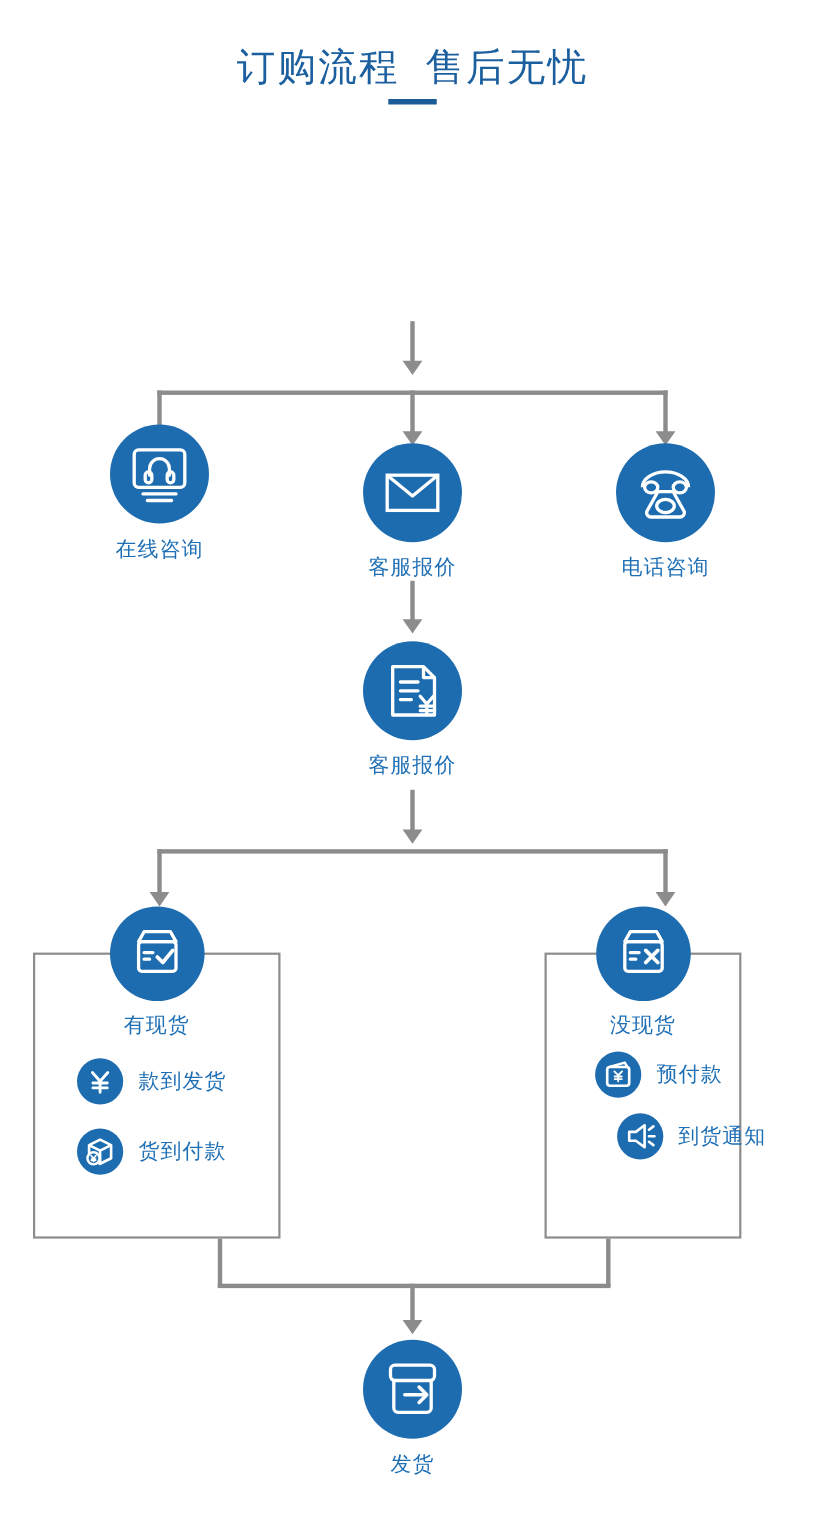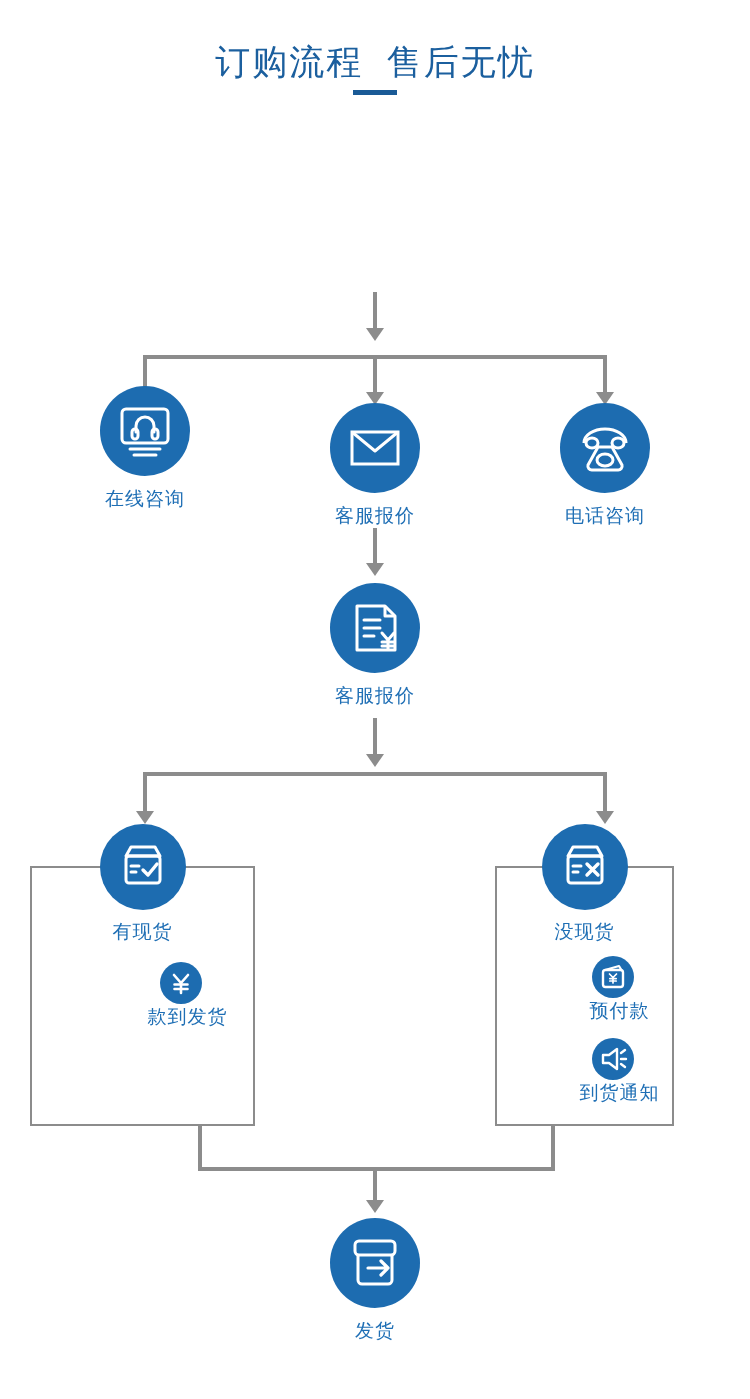--- a/index.html
+++ b/index.html
@@ -94,21 +94,20 @@
   .sub-list {
     position: absolute;
     left: 0;
     width: 100%;
   }
   .sub-item {
     display: flex;
     align-items: center;
     justify-content: flex-start;
     margin-bottom: 22px;
-    flex-direction: column;
   }
   .sub-icon {
     width: 42px;
     height: 42px;
     border-radius: 50%;
     background: #1d6cb0;
     flex: 0 0 42px;
     position: relative;
   }
   .sub-label {
@@ -237,37 +236,48 @@
 
     <div class="sub-list" style="top:94px; padding-left:38px;">
       <div class="sub-item">
         <div class="sub-icon">
           <svg width="42" height="42" viewBox="0 0 42 42">
             <path d="M14 13 L21 21 L28 13 M21 21 V31 M14.5 22.5 H27.5 M14.5 27 H27.5" fill="none" stroke="#ffffff" stroke-width="2.6" stroke-linecap="round" stroke-linejoin="round"></path>
           </svg>
         </div>
         <div class="sub-label">款到发货</div>
       </div>
+      <div class="sub-item">
+        <div class="sub-icon">
+          <svg width="42" height="42" viewBox="0 0 42 42">
+            <path d="M21 10 L31 15 V27 L21 32 L11 27 V15 z" fill="none" stroke="#ffffff" stroke-width="2.4" stroke-linejoin="round"></path>
+            <path d="M11 15 L21 20 L31 15 M21 20 V32" fill="none" stroke="#ffffff" stroke-width="2.4" stroke-linejoin="round"></path>
+            <circle cx="15" cy="27" r="5.5" fill="#1d6cb0" stroke="#ffffff" stroke-width="2.2"></circle>
+            <path d="M12.8 24.6 L15 27 L17.2 24.6 M15 27 V30 M13 27.6 H17 M13 29 H17" fill="none" stroke="#ffffff" stroke-width="1.5" stroke-linecap="round"></path>
+          </svg>
+        </div>
+        <div class="sub-label">货到付款</div>
+      </div>
     </div>
   </div>
 
   <div class="stock-box" style="left:495px; top:866px; width:179px; height:260px;">
     <div class="box-head">
       <div class="circle">
         <svg width="86" height="86" viewBox="0 0 86 86">
           <path d="M26 32 l5 -9 h24 l5 9 z" fill="none" stroke="#ffffff" stroke-width="3" stroke-linejoin="round"></path>
           <rect x="26" y="32" width="34" height="27" rx="3" fill="none" stroke="#ffffff" stroke-width="3"></rect>
           <path d="M31 42 H39 M31 48 H36" stroke="#ffffff" stroke-width="3" stroke-linecap="round"></path>
           <path d="M45 40 L56 51 M56 40 L45 51" fill="none" stroke="#ffffff" stroke-width="3.4" stroke-linecap="round"></path>
         </svg>
       </div>
       <div class="box-title">没现货</div>
     </div>
 
-    <div class="sub-list" style="top:88px; padding-left:28px;">
+    <div class="sub-list" style="top:88px; padding-left:44px;">
       <div class="sub-item" style="margin-bottom:14px;">
         <div class="sub-icon">
           <svg width="42" height="42" viewBox="0 0 42 42">
             <path d="M13 14 l14 -4 3 5" fill="none" stroke="#ffffff" stroke-width="2.2" stroke-linejoin="round"></path>
             <rect x="11" y="14" width="20" height="17" rx="2.5" fill="none" stroke="#ffffff" stroke-width="2.4"></rect>
             <path d="M17.5 18 L21 21.5 L24.5 18 M21 21.5 V27 M17.8 22.6 H24.2 M17.8 25 H24.2" fill="none" stroke="#ffffff" stroke-width="1.7" stroke-linecap="round" stroke-linejoin="round"></path>
           </svg>
         </div>
         <div class="sub-label">预付款</div>
       </div>

